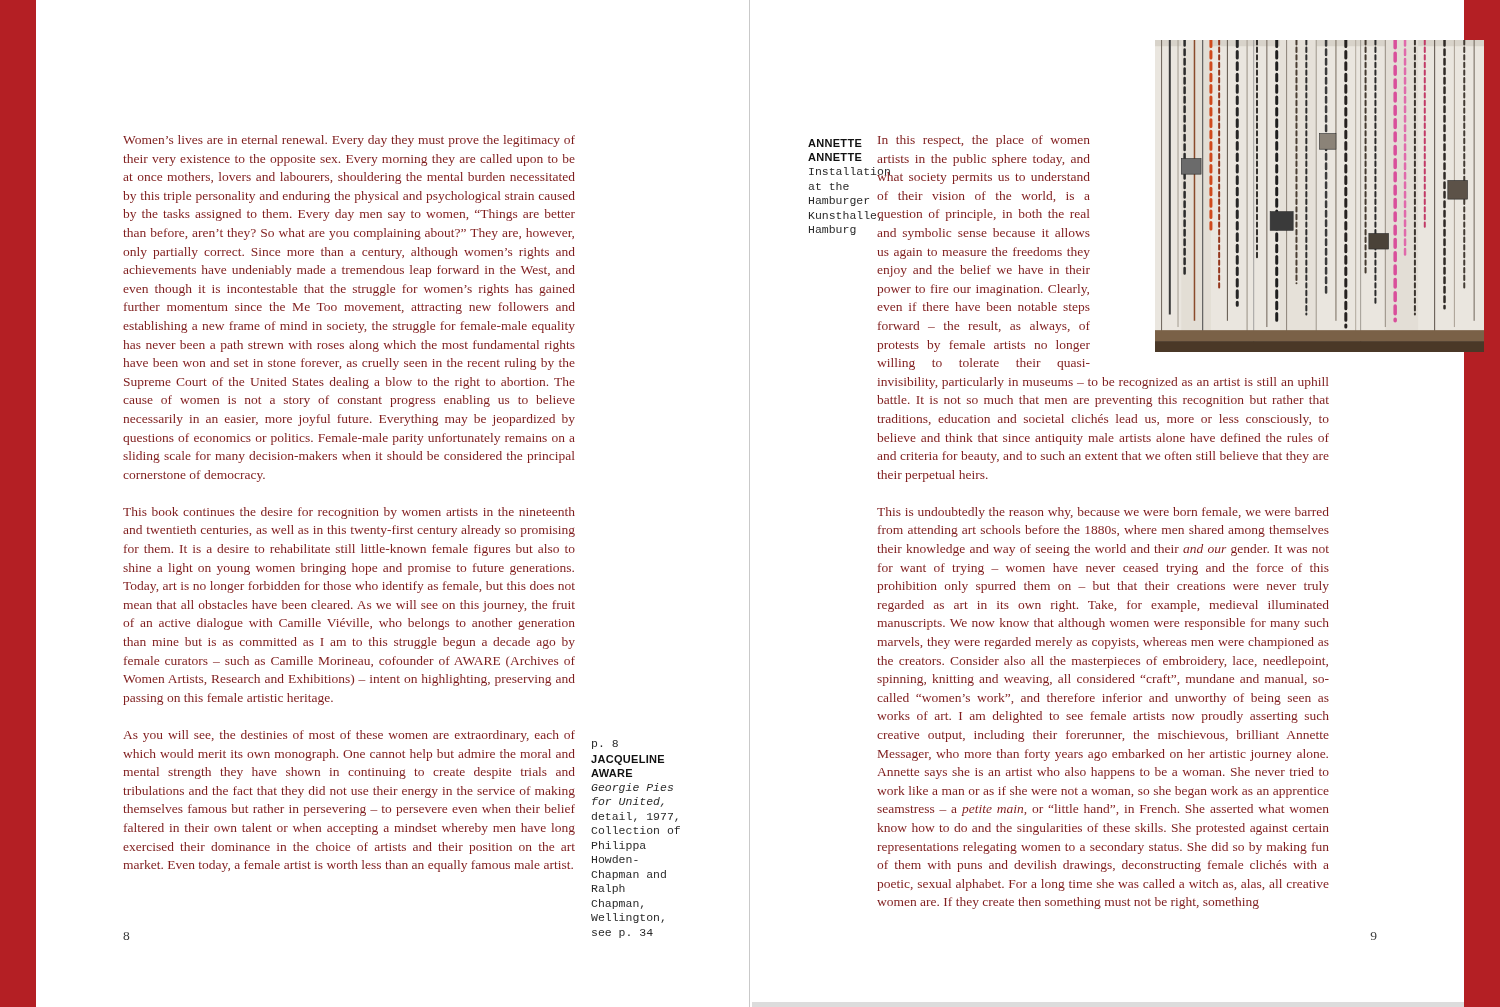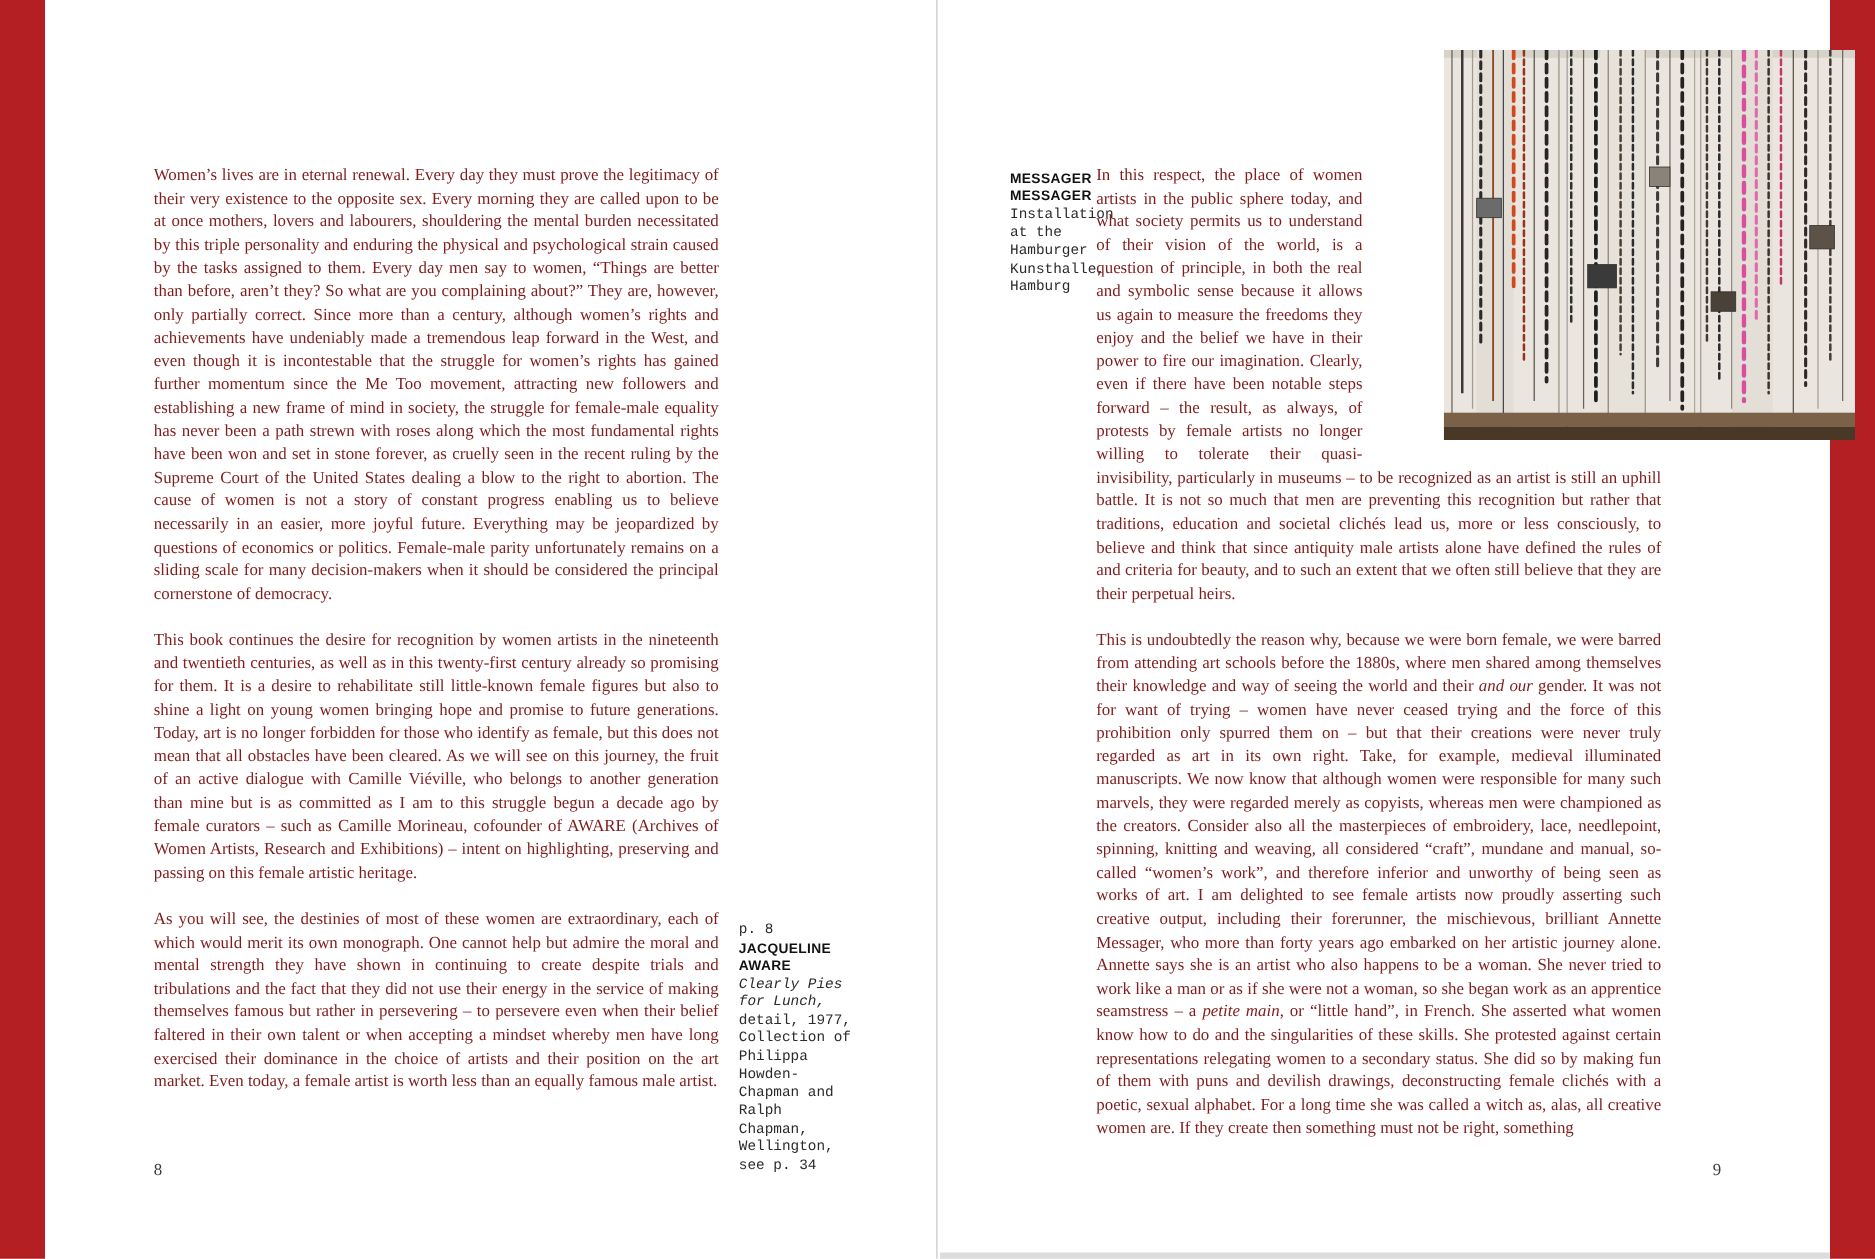--- a/index.html
+++ b/index.html
@@ -79,27 +79,27 @@
 
   <div class="body-text" id="left-text">
     <p><span>Women’s lives are in eternal renewal. Every day they must prove the legitimacy of their very existence to the opposite sex. Every morning they are called upon to be at once mothers, lovers and labourers, shouldering the mental burden necessitated by this triple personality and enduring the physical and psychological strain caused by the tasks assigned to them. Every day men say to women, “Things are better than before, aren’t they? So what are you complaining about?” They are, however, only partially correct. Since more than a century, although women’s rights and achievements have undeniably made a tremendous leap forward in the West, and even though it is incontestable that the struggle for women’s rights has gained further momentum since the Me Too movement, attracting new followers and establishing a new frame of mind in society, the struggle for female-male equality has never been a path strewn with roses along which the most fundamental rights have been won and set in stone forever, as cruelly seen in the recent ruling by the Supreme Court of the United States dealing a blow to the right to abortion. The cause of women is not a story of constant progress enabling us to believe necessarily in an easier, more joyful future. Everything may be jeopardized by questions of economics or politics. Female-male parity unfortunately remains on a sliding scale for many decision-makers when it should be considered the principal cornerstone of democracy.</span></p>
     <p><span>This book continues the desire for recognition by women artists in the nineteenth and twentieth centuries, as well as in this twenty-first century already so promising for them. It is a desire to rehabilitate still little-known female figures but also to shine a light on young women bringing hope and promise to future generations. Today, art is no longer forbidden for those who identify as female, but this does not mean that all obstacles have been cleared. As we will see on this journey, the fruit of an active dialogue with Camille Viéville, who belongs to another generation than mine but is as committed as I am to this struggle begun a decade ago by female curators – such as Camille Morineau, cofounder of AWARE (Archives of Women Artists, Research and Exhibitions) – intent on highlighting, preserving and passing on this female artistic heritage.</span></p>
     <p><span>As you will see, the destinies of most of these women are extraordinary, each of which would merit its own monograph. One cannot help but admire the moral and mental strength they have shown in continuing to create despite trials and tribulations and the fact that they did not use their energy in the service of making themselves famous but rather in persevering – to persevere even when their belief faltered in their own talent or when accepting a mindset whereby men have long exercised their dominance in the choice of artists and their position on the art market. Even today, a female artist is worth less than an equally famous male artist.</span></p>
   </div>
 
   <div class="margin-caption" id="fahey-caption">
     <div class="cap-serif">p. 8</div>
     <div class="cap-artist">JACQUELINE AWARE</div>
-    <div class="cap-serif"><span class="italic">Clearly Pies for Lunch,</span><span> detail, 1977, Collection of Philippa Howden-Chapman and Ralph Chapman, Wellington, see p. 34</span></div>
+    <div class="cap-serif"><span class="italic">Georgie Pies for United,</span><span> detail, 1977, Collection of Philippa Howden-Chapman and Ralph Chapman, Wellington, see p. 34</span></div>
   </div>
 
   <div class="page-number" id="pn-left">8</div>
 
   <div class="margin-caption" id="messager-caption">
-    <div class="cap-artist">MESSAGER MESSAGER</div>
+    <div class="cap-artist">ANNETTE ANNETTE</div>
     <div class="cap-serif"><span>Installation at the Hamburger Kunsthalle, Hamburg</span></div>
   </div>
 
   <figure id="artwork">
     <svg xmlns="http://www.w3.org/2000/svg" preserveAspectRatio="none" viewBox="0 0 329 312">
         <rect x="0" y="0" width="329" height="312" fill="#eae6df"></rect>
         <rect x="0" y="0" width="329" height="6.24" fill="#d8d3ca"></rect>
         <rect x="26.32" y="0" width="29.61" height="312" fill="#e3deD5"></rect>
         <rect x="125.02" y="0" width="36.19" height="312" fill="#e6e1d9"></rect>
         <rect x="230.29999999999998" y="0" width="32.9" height="312" fill="#e3ded6"></rect>

